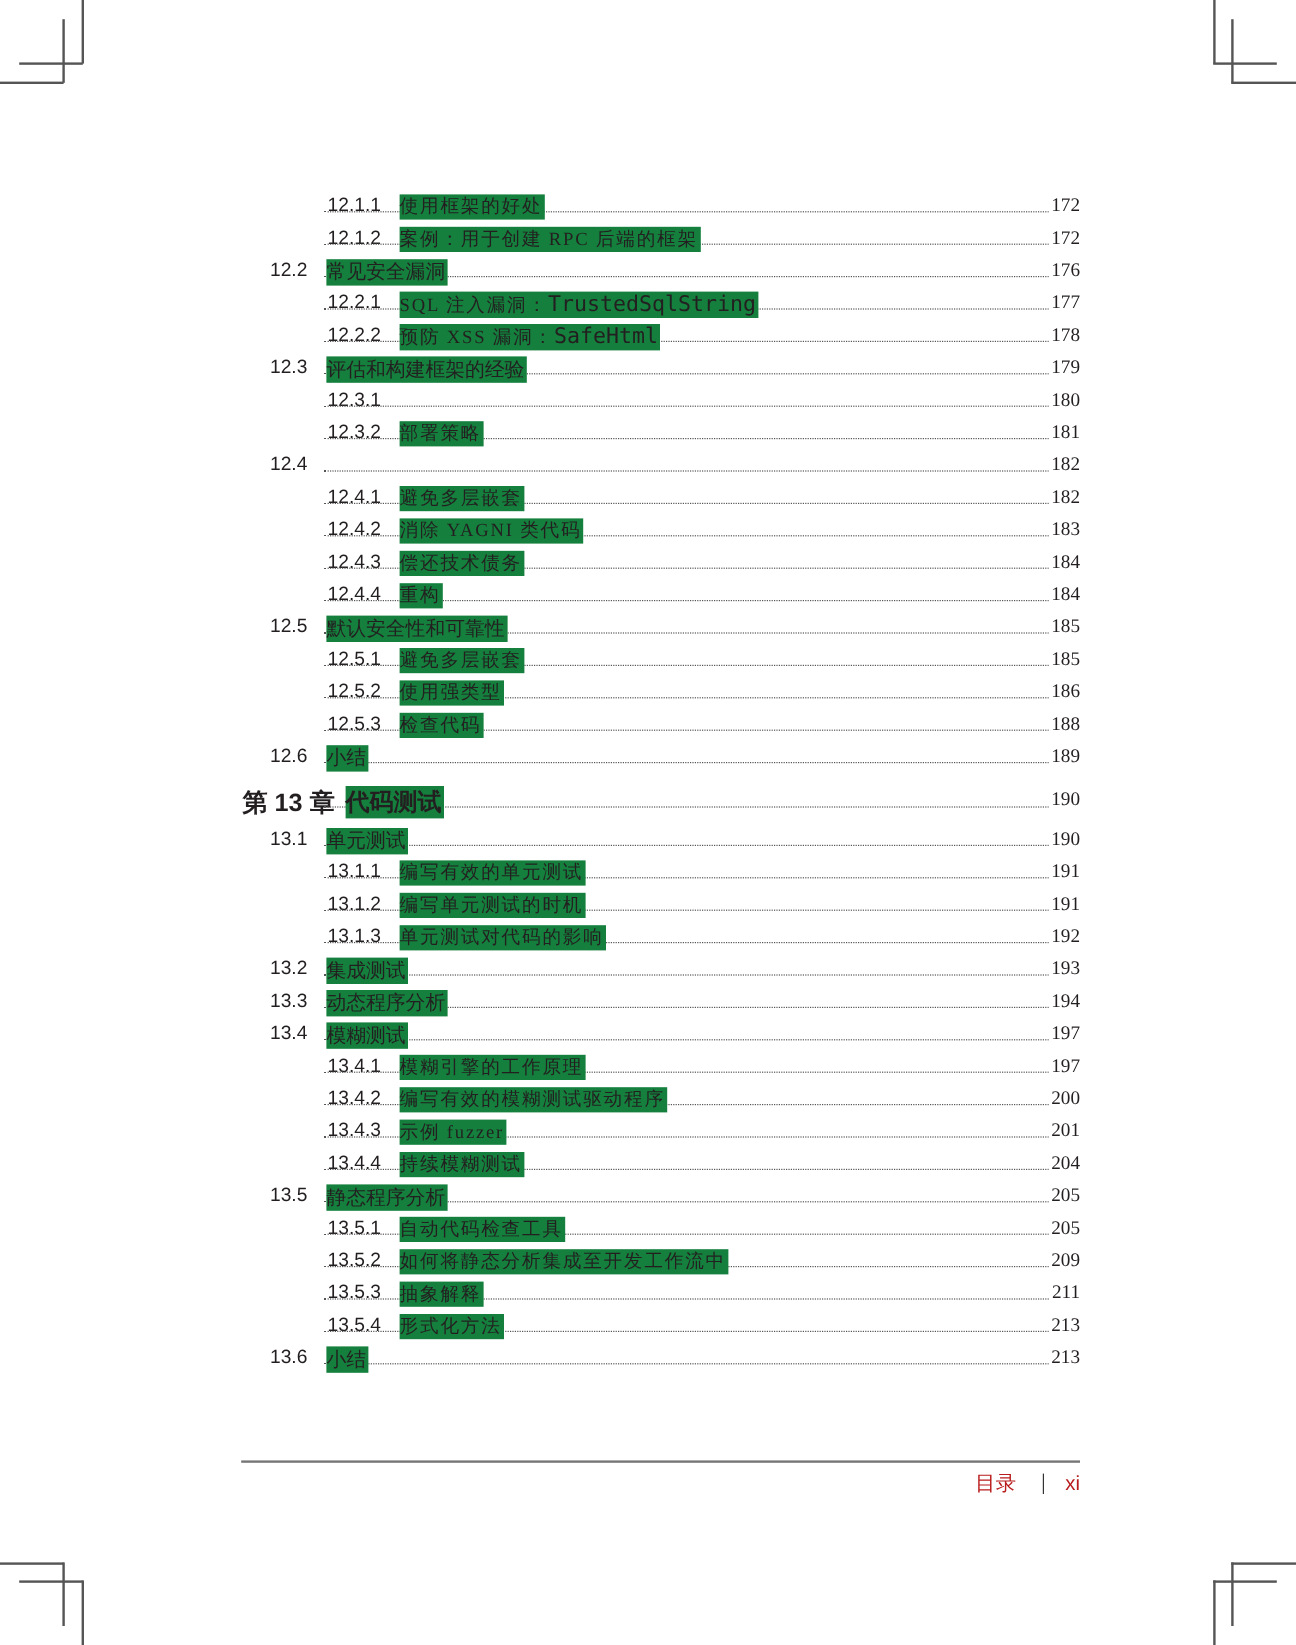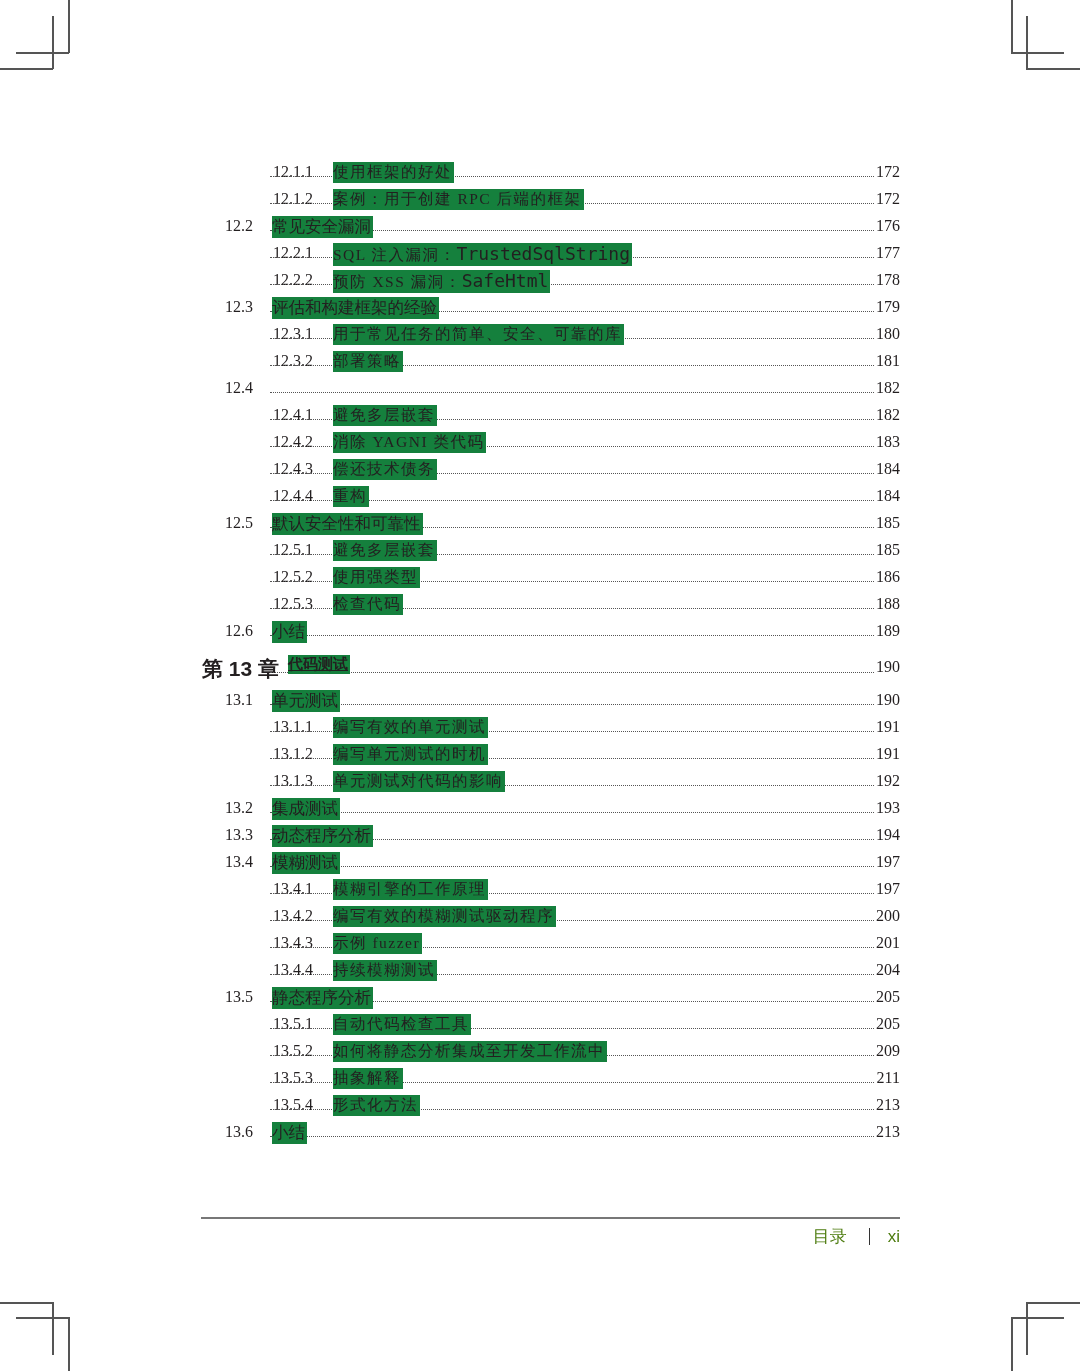--- a/index.html
+++ b/index.html
@@ -1,33 +1,33 @@
 <!DOCTYPE html>
 <html><head>
 <meta charset="utf-8">
 <style>
   html, body { margin: 0; padding: 0; background: #ffffff; }
   body { width: 1080px; height: 1371px; position: relative; overflow: hidden; color: #231f20; }
   .crop { position: absolute; background: #555; }
   .toc { position: absolute; left: 0; top: 0; width: 1080px; }
   .row { position: absolute; left: 0; width: 1080px; height: 27px; display: flex; align-items: center; white-space: nowrap; }
-  .num { font-family: Liberation Serif, serif; font-size: 16px; position: absolute; top: 4px; }
+  .num { font-family: Liberation Sans, sans-serif; font-size: 16px; position: absolute; top: 4px; }
   .lvl2 .num { left: 225px; }
   .lvl2 .title { left: 272px; font-family: "Liberation Serif", "DejaVu Serif", serif; font-size: 16.5px; }
   .lvl3 .num { left: 273px; }
   .lvl3 .title { left: 333px; font-family: "Liberation Serif", "DejaVu Serif", serif; font-size: 15.5px; letter-spacing: 1.5px; }
   .title { position: absolute; top: 3px; background: #15803d; padding-right: 2px; z-index: 2; }
   .mono { font-family: "DejaVu Sans Mono", "Liberation Mono", monospace; font-size: 18px; letter-spacing: 0; }
   .leader { position: absolute; left: 270px; right: 182px; top: 17px; border-bottom: 1.5px dotted #555; z-index: 1; }
   .page { position: absolute; right: 180px; top: 4px; font-family: "Liberation Serif", "DejaVu Serif", serif; font-size: 16px; background: #fff; padding-left: 2px; z-index: 2; }
   .chapter .chnum { position: absolute; left: 202px; top: 1px; font-family: "Liberation Sans", "DejaVu Sans", sans-serif; font-size: 21px; font-weight: bold; text-align: right; }
-  .chapter .title { left: 288px; top: 1px; font-family: "Liberation Sans", "DejaVu Sans", sans-serif; font-size: 15px; font-weight: bold; text-decoration: underline; }
+  .chapter .title { left: 288px; top: 1px; font-family: "Liberation Sans", "DejaVu Sans", sans-serif; font-size: 20px; font-weight: bold; }
   .chapter .leader { top: 18px; }
   .footer-rule { position: absolute; left: 201px; top: 1217px; width: 699px; height: 1.5px; background: #777; }
-  .footer { position: absolute; top: 1225px; right: 180px; display: flex; align-items: center; font-family: "Liberation Sans", "DejaVu Sans", sans-serif; font-size: 17px; color: #4d7c0f; }
+  .footer { position: absolute; top: 1225px; right: 180px; display: flex; align-items: center; font-family: "Liberation Sans", "DejaVu Sans", sans-serif; font-size: 17px; color: #b91c1c; }
   .footer .sep { display: inline-block; width: 1px; height: 17px; background: #333; margin: 0 18px 0 22px; }
 </style>
 </head>
 <body>
 
 <div>
   <div class="crop" style="left:68px;top:0;width:1.5px;height:53px;"></div>
   <div class="crop" style="left:16px;top:52px;width:53px;height:1.5px;"></div>
   <div class="crop" style="left:52px;top:16px;width:1.5px;height:53px;"></div>
   <div class="crop" style="left:0;top:68px;width:53px;height:1.5px;"></div>
@@ -84,21 +84,20 @@
     <span class="page">178</span>
   </div>
   <div class="row lvl2" style="top:294px">
     <span class="num">12.3</span>
     <span class="title">评估和构建框架的经验</span>
     <span class="leader"></span>
     <span class="page">179</span>
   </div>
   <div class="row lvl3" style="top:321px">
     <span class="num">12.3.1</span>
-    <span class="title">用于常见任务的简单、安全、可靠的库</span>
     <span class="leader"></span>
     <span class="page">180</span>
   </div>
   <div class="row lvl3" style="top:348px">
     <span class="num">12.3.2</span>
     <span class="title">部署策略</span>
     <span class="leader"></span>
     <span class="page">181</span>
   </div>
   <div class="row lvl2" style="top:375px">

